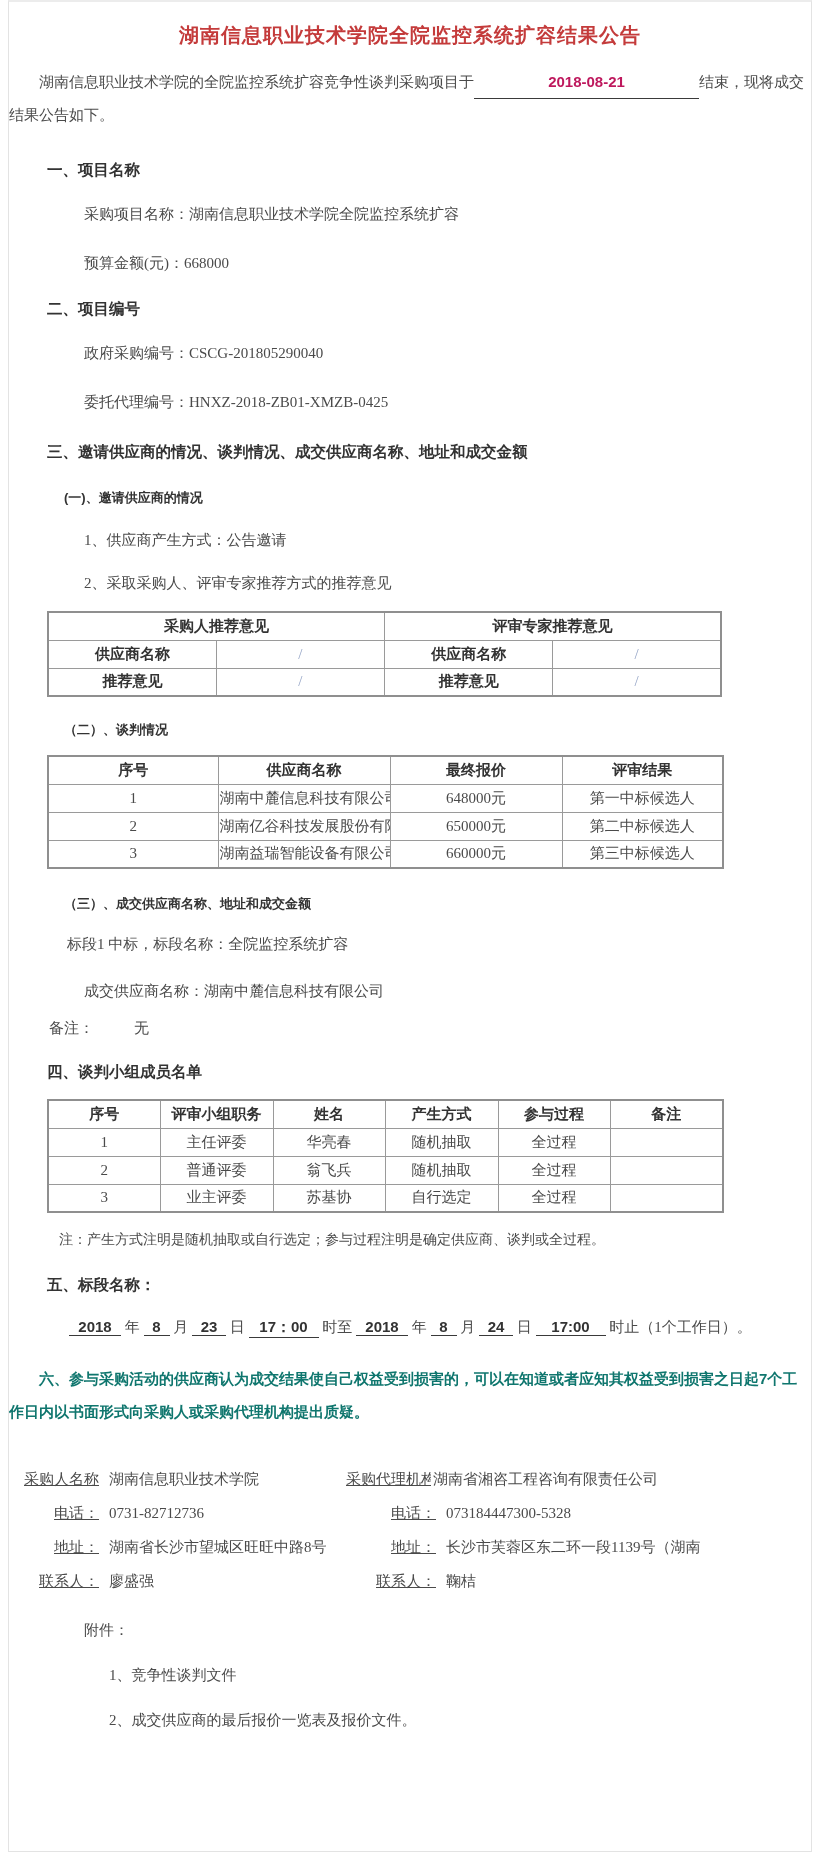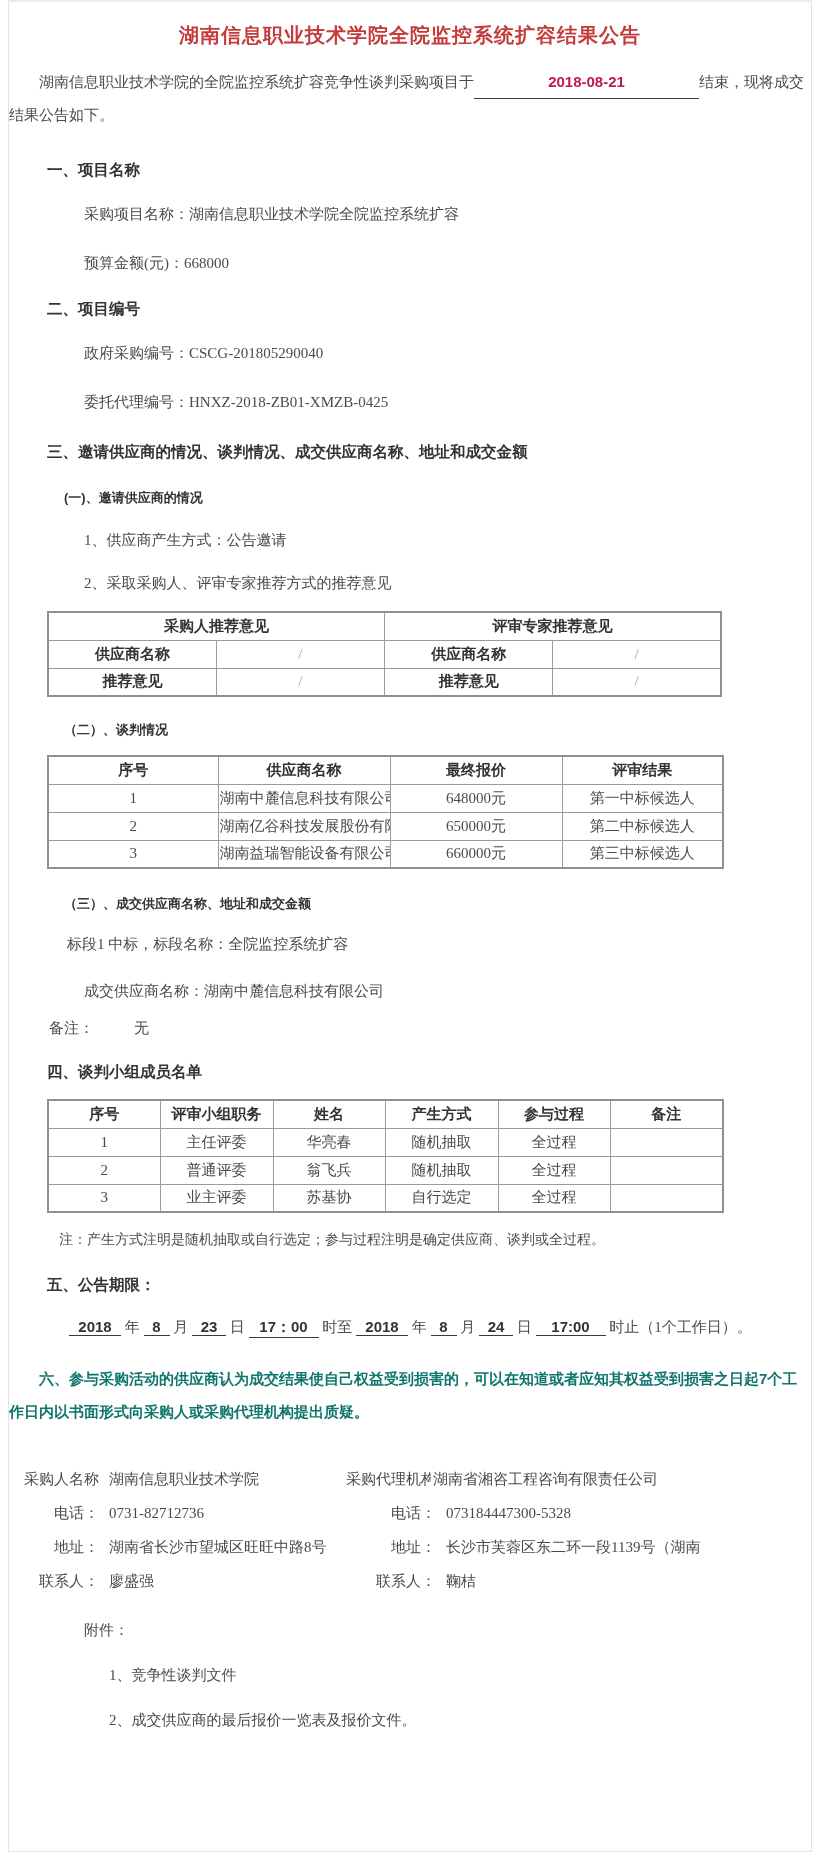--- a/index.html
+++ b/index.html
@@ -114,20 +114,21 @@
   }
   .contact-col { width: 337px; }
   .contact-col.right { width: 467px; overflow: hidden; }
   .c-row { display: flex; margin-top: 15px; align-items: baseline; }
   .c-row:first-child { margin-top: 0; }
   .c-label {
     flex: 0 0 90px;
     text-align: right;
     white-space: nowrap;
     overflow: hidden;
+    text-decoration: underline;
   }
   .c-label.clip { text-align: left; }
   .c-value { margin-left: 10px; white-space: nowrap; overflow: hidden; }
   .attach-head { margin: 30px 0 0 75px; }
   .attach-item { margin: 26px 0 0 100px; }
 </style>
 </head>
 <body>
 
 <div class="page">
@@ -240,21 +241,21 @@
       <td>苏基协</td>
       <td>自行选定</td>
       <td>全过程</td>
       <td></td>
     </tr>
   </tbody>
     </table>
 
   <div class="note-line">注：产生方式注明是随机抽取或自行选定；参与过程注明是确定供应商、谈判或全过程。</div>
 
-  <div class="h1" style="margin-top:26px;">五、公告期限：</div>
+  <div class="h1" style="margin-top:26px;">五、标段名称：</div>
   <div class="period-line">
     <span class="useg w-year">2018</span>
     <span>年</span>
     <span class="useg w-month">8</span>
     <span>月</span>
     <span class="useg w-day">23</span>
     <span>日</span>
     <span class="useg w-time">17：00</span>
     <span>时至</span>
     <span class="useg w-year">2018</span>

